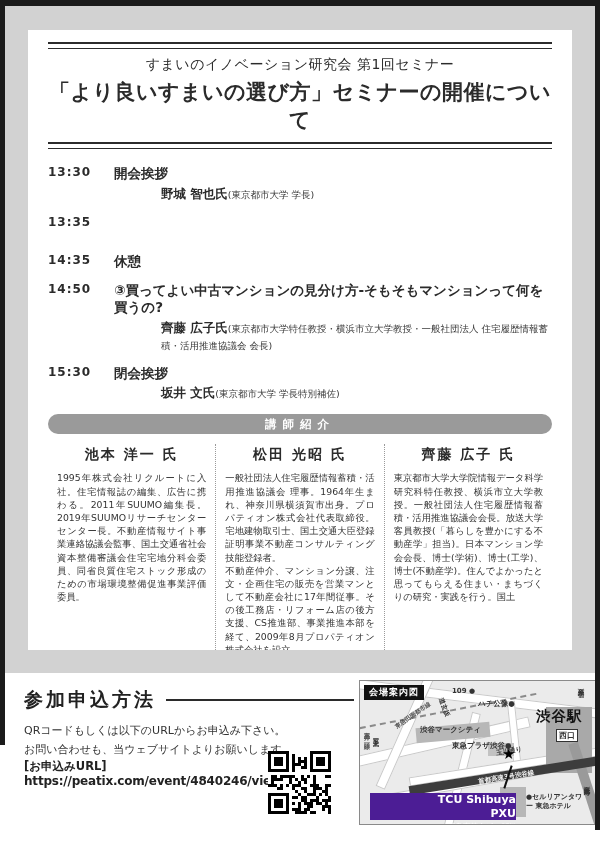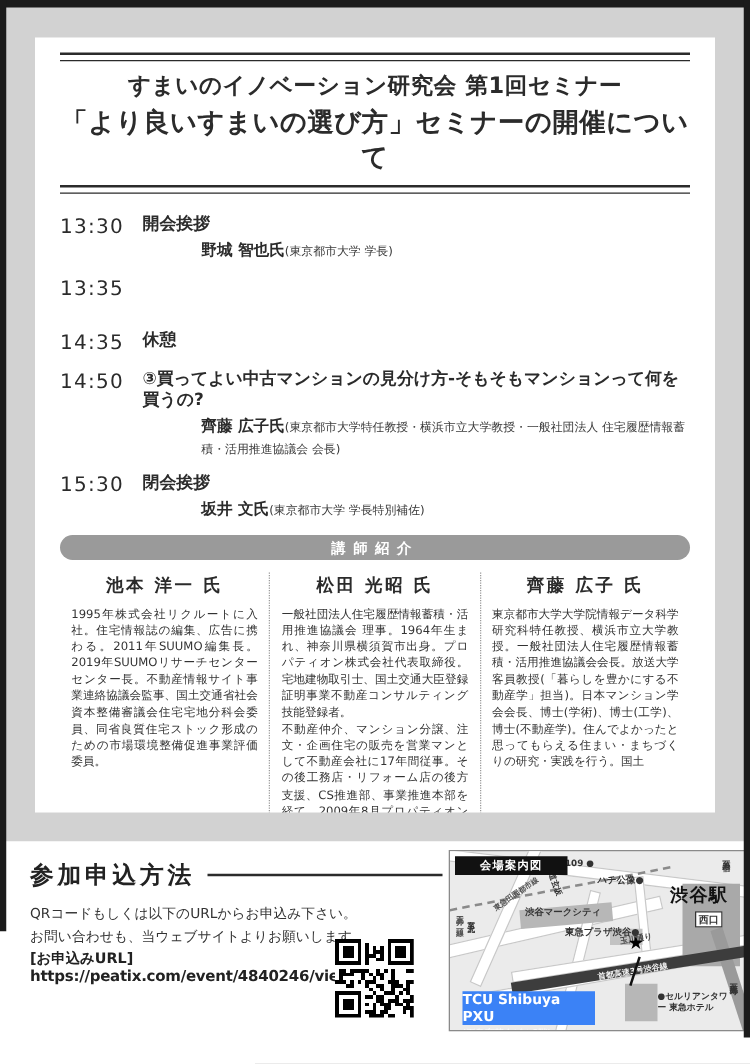--- a/index.html
+++ b/index.html
@@ -12,26 +12,26 @@
   .edge-left{left:0;top:0;width:5px;height:745px;}
   .edge-right{right:0;top:0;width:5px;height:830px;}
 
   
   .sheet{position:absolute;left:0;top:6px;width:600px;height:667px;background:#d2d2d2;}
   .page{position:absolute;left:28px;top:24px;width:544px;height:620px;background:#ffffff;
         padding:12px 20px 0 20px;box-sizing:border-box;overflow:hidden;color:#2b2b2b;}
 
   .double-rule{height:4px;border-top:2px solid #2b2b2b;border-bottom:1px solid #2b2b2b;}
   .hdr{text-align:center;padding:7px 0 8px 0;}
-  .hdr-sub{font-size:18px;font-weight:bold;letter-spacing:.5px;margin-bottom:4px;}
+  .hdr-sub{font-size:14px;font-weight:normal;letter-spacing:.5px;margin-bottom:4px;}
   .hdr-title{font-size:21px;font-weight:bold;letter-spacing:.5px;}
 
   .schedule{margin-top:16px;}
   .srow{display:flex;margin-bottom:12px;}
-  .stime{width:66px;flex:none;font-size:16px;font-weight:normal;letter-spacing:1px;}
+  .stime{width:66px;flex:none;font-size:12px;font-weight:bold;letter-spacing:1px;}
   .sbody{flex:1;}
   .stitle{font-size:13.5px;font-weight:bold;line-height:1.25;}
   .sname{margin-top:4px;font-size:12.5px;padding-left:47px;}
   .sname .nm{font-weight:bold;}
   .sname .af{font-size:9.5px;color:#3a3a3a;}
 
   .section-bar{margin-top:4px;background:#9a9a9a;color:#ffffff;border-radius:10px;height:20px;
                line-height:20px;text-align:center;font-size:11.5px;font-weight:bold;letter-spacing:6px;}
 
   .columns{display:flex;margin-top:10px;}
@@ -52,21 +52,21 @@
   .apl:first-of-type{margin-top:9px;}
   .url-label{margin-top:9px;font-size:11.5px;font-weight:bold;}
   .url{margin-top:3px;font-size:12px;font-weight:bold;white-space:nowrap;letter-spacing:-.2px;}
 
   .qr{position:absolute;left:268px;top:78px;width:63px;height:63px;}
 
   
   .map{position:absolute;left:359px;top:7px;width:238px;height:143px;background:#ebebeb;
        border:1px solid #8a8a8a;overflow:hidden;font-weight:bold;}
   .map *{position:absolute;}
-  .mtitle{left:4px;top:4px;background:#111;color:#fff;font-size:9px;letter-spacing:1px;padding:1px 20px;z-index:4;}
+  .mtitle{left:4px;top:4px;background:#111;color:#fff;font-size:9px;letter-spacing:1px;padding:1px 5px;z-index:4;}
   .road{background:#ffffff;border:1px solid #c9c9c9;}
   .r1{left:-20px;top:12px;width:260px;height:8px;transform:rotate(7deg);}
   .r2{left:-30px;top:58px;width:200px;height:9px;transform:rotate(-13deg);}
   .r3{left:40px;top:-10px;width:8px;height:120px;transform:rotate(24deg);}
   .r4{left:96px;top:30px;width:7px;height:130px;transform:rotate(14deg);}
   .r5{left:150px;top:20px;width:6px;height:60px;transform:rotate(-6deg);}
   .r6{left:10px;top:100px;width:180px;height:6px;transform:rotate(-10deg);}
   .rail{left:-12px;top:30px;width:190px;height:0;border-top:2px dashed #8a8a8a;transform:rotate(-11deg);}
   .hwy{left:48px;top:88px;width:220px;height:9px;background:#3d3d3d;transform:rotate(-9deg);z-index:2;}
   .hwyroad{left:48px;top:79px;width:220px;height:7px;transform:rotate(-9deg);}
@@ -88,21 +88,21 @@
   .lcerulean{left:166px;top:112px;font-size:7px;width:60px;white-space:normal;line-height:1.3;}
   .ldogen{left:74px;top:22px;font-size:6.5px;transform:rotate(70deg);}
   .ldenen{left:32px;top:30px;font-size:6px;transform:rotate(-35deg);color:#555;}
   .vlabel{writing-mode:vertical-rl;font-size:6.5px;color:#333;letter-spacing:1px;white-space:nowrap;}
   .lharajuku{left:216px;top:2px;}
   .lebisu{left:222px;top:100px;}
   .lkeio{left:2px;top:46px;color:#555;font-size:6px;}
   .lshimokita{left:11px;top:52px;font-size:6px;}
   .star{left:142px;top:64px;font-size:15px;color:#000;z-index:4;font-weight:normal;}
   .pointer{left:147px;top:84px;width:2px;height:24px;background:#111;transform:rotate(18deg);z-index:4;}
-  .venuebox{left:10px;top:112px;width:106px;height:27px;background:#3b82f6;color:#fff;text-align:left;z-index:5;}
+  .venuebox{left:10px;top:112px;width:106px;height:27px;background:#4c1d95;color:#fff;text-align:right;z-index:5;padding-left:40px;}
   .venuebox .vn{position:static;display:block;font-size:11px;line-height:14px;letter-spacing:0;}
   .venuebox .vf{position:static;display:block;font-size:7.5px;line-height:11px;font-weight:normal;}
 </style>
 </head>
 <body>
 
 <div id="app">
   <div class="edge edge-top"></div>
   <div class="edge edge-left"></div>
   <div class="edge edge-right"></div>

